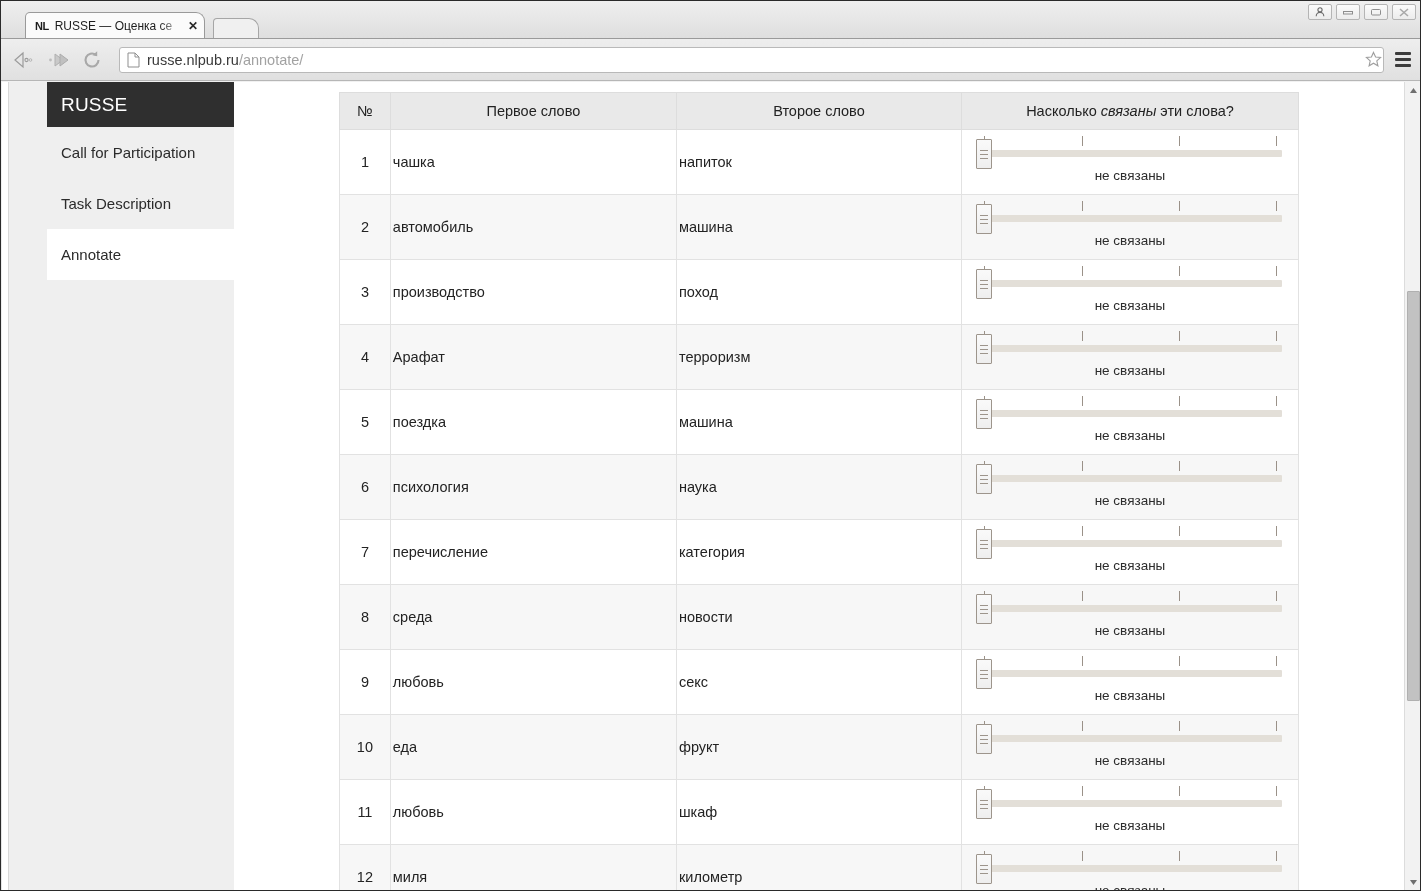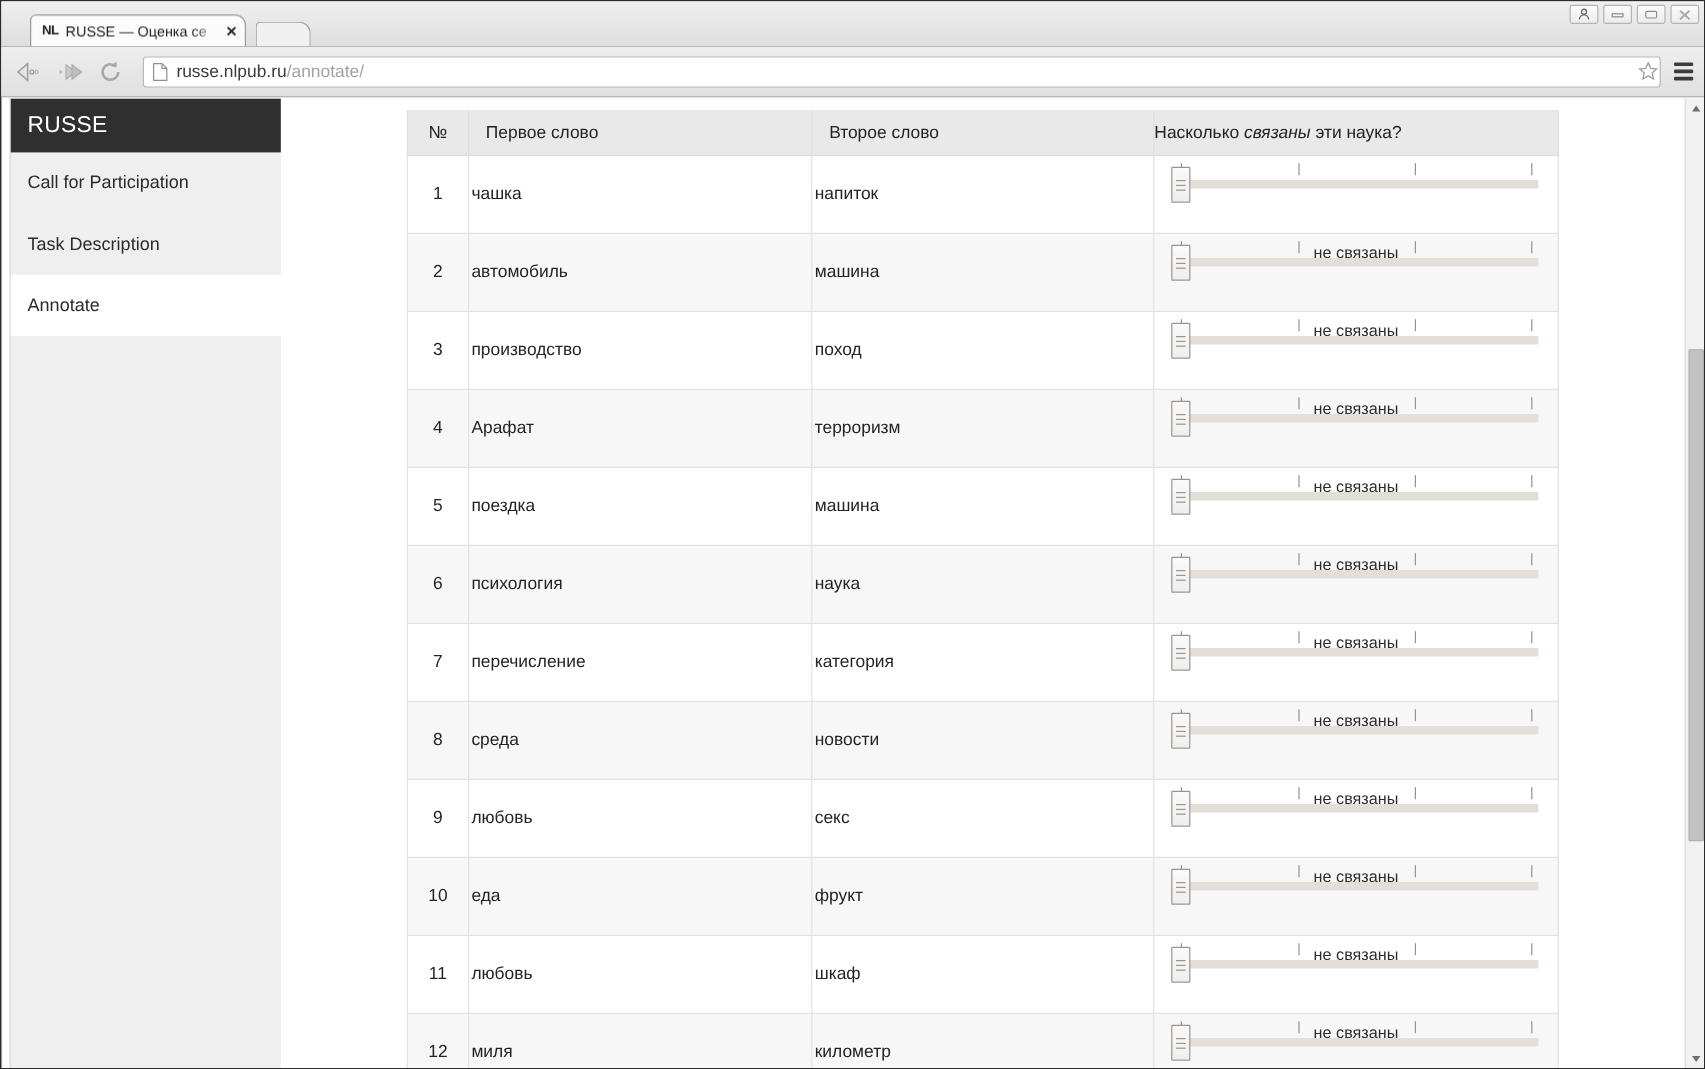--- a/index.html
+++ b/index.html
@@ -130,20 +130,21 @@
     background: #ffffff;
     overflow: hidden;
   }
 
   
   .sidebar {
     position: absolute; left: 6px; top: 0px;
     width: 226px; height: 809px;
     background: #efefef;
     border-left: 1px solid #d8d8d8;
+    padding-left: 38px;
   }
   .sidebar-brand {
     height: 45px;
     background: #2f2f2f;
     display: flex; align-items: center;
     padding-left: 14px;
   }
   .sidebar-brand .brand-text {
     color: #ffffff; font-size: 19px; font-weight: normal;
     letter-spacing: 0.2px;
@@ -169,21 +170,21 @@
     width: 960px;
     border-collapse: collapse;
     background: #ffffff;
   }
   table.annot th {
     background: #e9e9e9;
     border: 1px solid #dddddd;
     font-size: 14.5px;
     font-weight: normal;
     color: #222;
-    text-align: left;
+    text-align: center;
     height: 37px;
     padding: 0 14px;
     vertical-align: middle;
   }
   table.annot th.col-num { text-align: center; width: 51px; padding: 0; }
   table.annot th em { font-style: italic; }
   table.annot td {
     border: 1px solid #e2e2e2;
     font-size: 14.5px;
     color: #232323;
@@ -228,21 +229,20 @@
   }
   .slider-handle b {
     display: block; width: 8px; height: 1px; background: #9d958c;
   }
   .rate-label {
     position: absolute; left: 0; top: 38px;
     width: 336px;
     text-align: center;
     font-size: 13.5px;
     color: #2c2c2c;
-    margin-top: 35px;
   }
 
   
   .pagescroll {
     position: absolute; right: 0px; top: 0px;
     width: 17px; height: 809px;
     background: #f2f2f2;
     border-left: 1px solid #dcdcdc;
   }
   .sb-arrow {
@@ -365,21 +365,21 @@
       </div>
     </div>
 
     <div class="main">
       <table class="annot">
         <thead>
           <tr>
             <th class="col-num">№</th>
             <th class="col-w1">Первое слово</th>
             <th class="col-w2">Второе слово</th>
-            <th class="col-rate" style="padding:0 14px;"><span>Насколько </span><em>связаны</em><span> эти наука?</span></th>
+            <th class="col-rate" style="padding:0 14px;"><span>Насколько </span><em>связаны</em><span> эти слова?</span></th>
           </tr>
         </thead>
         <tbody id="tbody">
             <tr>
               <td class="col-num">1</td>
               <td class="col-w1">чашка</td>
               <td class="col-w2">напиток</td>
               <td class="col-rate">
                 <div class="rate-cell">
                   <div class="ticks">

